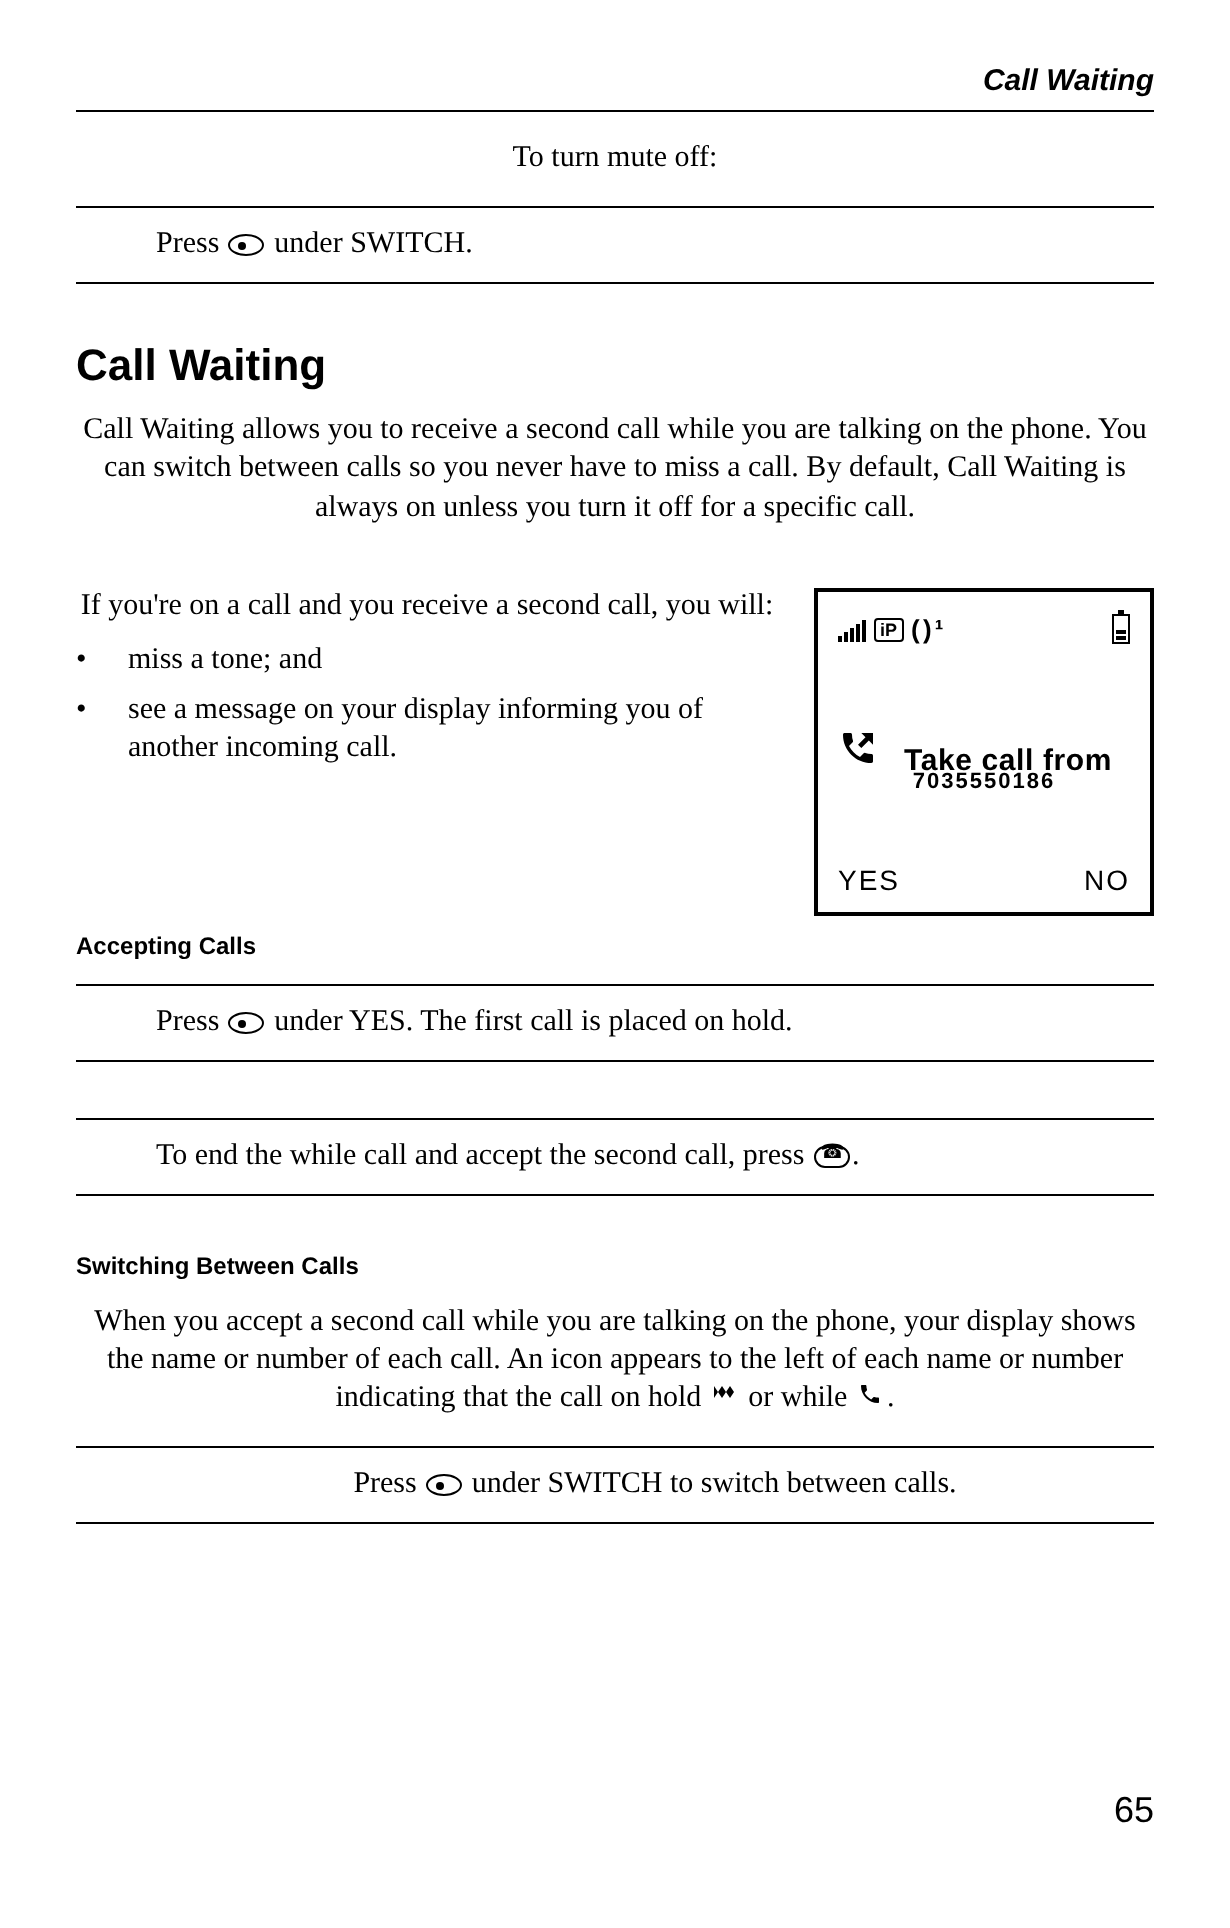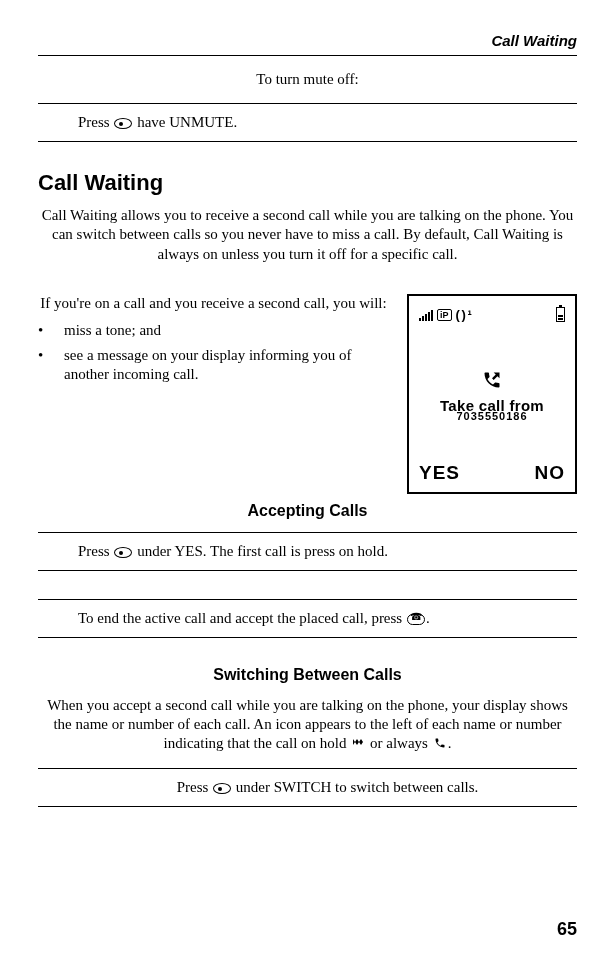--- a/index.html
+++ b/index.html
@@ -41,23 +41,22 @@
     .instruction-box.tight { margin-bottom: 18px; text-align: center; }
     .h1 {
       font-family: Arial, Helvetica, sans-serif;
       font-weight: bold;
       font-size: 22px;
       margin-bottom: 10px;
     }
     .h2 {
       font-family: Arial, Helvetica, sans-serif;
       font-weight: bold;
-      font-size: 16px;
+      font-size: 12px;
       margin-bottom: 12px;
-      text-align: center;
     }
     .two-col {
       display: flex;
       gap: 18px;
       margin-bottom: 8px;
       margin-top: 30px;
     }
     .col-text { flex: 1; }
     .bullet-list {
       list-style: none;
@@ -68,21 +67,21 @@
       display: flex;
       margin-bottom: 6px;
       line-height: 1.28;
     }
     .bullet-dot {
       width: 26px;
       flex-shrink: 0;
     }
     .phone-screen {
       width: 170px;
-      height: 200px;
+      height: 164px;
       border: 2px solid #000;
       flex-shrink: 0;
       padding: 10px 10px 8px 10px;
       display: flex;
       flex-direction: column;
       justify-content: space-between;
       font-family: Arial, Helvetica, sans-serif;
     }
     .status-row {
       display: flex;
@@ -97,25 +96,25 @@
     .signal-bars span:nth-child(2){height:5px;}
     .signal-bars span:nth-child(3){height:7px;}
     .signal-bars span:nth-child(4){height:9px;}
     .signal-bars span:nth-child(5){height:11px;}
     .ip-box { font-size:9px; font-weight:bold; border:1.5px solid #000; padding:0 2px; border-radius:2px;}
     .paren-one { font-size:13px; font-weight:bold; letter-spacing:-1px;}
     .battery { width:9px; height:15px; border:1.5px solid #000; position:relative;}
     .battery::before { content:""; position:absolute; top:-3px; left:2px; width:3px; height:2px; background:#000;}
     .battery-fill { position:absolute; bottom:1px; left:1px; right:1px; height:40%; display:flex; flex-direction:column; gap:1px;}
     .battery-fill div{height:2px; background:#000;}
-    .take-row { display:flex; align-items:center; gap:4px; margin-top:6px;flex-direction:column;}
+    .take-row { display:flex; align-items:flex-end; gap:4px; margin-top:6px;}
     .phone-arrow-icon svg { width:20px; height:20px;}
     .take-text { font-weight:bold; font-size:15px; letter-spacing:0.3px; line-height:1.1; text-align:center; flex:1;}
     .phone-number { font-weight:bold; font-size:11px; letter-spacing:1px; text-align:center; margin-top:-4px;}
-    .softkeys { display:flex; justify-content:space-between; font-weight:bold; font-size:19px; letter-spacing:1px;}
+    .softkeys { display:flex; justify-content:space-between; font-weight:normal; font-size:14px; letter-spacing:1px;}
     .oval-key {
       display:inline-block;
       width:18px; height:11px;
       border:1.1px solid #000;
       border-radius:50%;
       position:relative;
       vertical-align:middle;
       margin: 0 1px;
     }
     .oval-key::after{
@@ -133,37 +132,37 @@
     .handset-icon::before{
       content:"☎"; position:absolute; top:-4px; left:2px; font-size:10px;
     }
     .hold-icon, .active-icon {
       display:inline-block;
       vertical-align:middle;
       margin:0 1px;
     }
     .page-number {
       position:absolute;
-      bottom:24px;
+      bottom:48px;
       right:38px;
       font-family: Arial, Helvetica, sans-serif;
-      font-weight:bold;
+      font-weight:normal;
       font-size:18px;
     }
   </style>
 </head>
 <body>
 
 <div class="running-head">Call Waiting</div>
 <hr class="hr">
 
 <p class="body-text">To turn mute off:</p>
 
 <div class="instruction-box">
-  <span>Press </span><span class="oval-key"></span><span> have UNMUTE.</span>
+  <span>Press </span><span class="oval-key"></span><span> under SWITCH.</span>
 </div>
 
 <h2 class="h1">Call Waiting</h2>
 
 <p class="body-text">Call Waiting allows you to receive a second call while you are talking on the phone. You can switch between calls so you never have to miss a call. By default, Call Waiting is always on unless you turn it off for a specific call.</p>
 
 <div class="two-col">
   <div class="col-text">
     <p class="body-text" style="margin-bottom:8px;">If you're on a call and you receive a second call, you will:</p>
     <ul class="bullet-list">
@@ -212,33 +211,33 @@
     <div class="softkeys">
       <span>YES</span>
       <span>NO</span>
     </div>
   </div>
 </div>
 
 <h3 class="h2">Accepting Calls</h3>
 
 <div class="instruction-box">
-  <span>Press </span><span class="oval-key"></span><span> under YES. The first call is press on hold.</span>
+  <span>Press </span><span class="oval-key"></span><span> under YES. The first call is placed on hold.</span>
 </div>
 
 <div class="instruction-box">
-  <span>To end the active call and accept the placed call, press </span><span class="handset-icon"></span><span>.</span>
+  <span>To end the while call and accept the second call, press </span><span class="handset-icon"></span><span>.</span>
 </div>
 
 <h3 class="h2">Switching Between Calls</h3>
 
 <p class="body-text">
   <span>When you accept a second call while you are talking on the phone, your display shows the name or number of each call. An icon appears to the left of each name or number indicating that the call on hold </span><span class="hold-icon"><svg width="14" height="12" viewBox="0 0 14 12">
         <path fill="#000" d="M2 2l2 3 2-3 2 3 2-3 2 3-2 3-2-3-2 3-2-3-2 3z"></path>
-      </svg></span><span> or always </span><span class="active-icon"><svg width="14" height="12" viewBox="0 0 24 24">
+      </svg></span><span> or while </span><span class="active-icon"><svg width="14" height="12" viewBox="0 0 24 24">
         <path fill="#000" d="M6.6 10.8c1.4 2.8 3.8 5.2 6.6 6.6l2.2-2.2c.3-.3.7-.4 1-.2 1.1.4 2.3.6 3.6.6.6 0 1 .4 1 1V20c0 .6-.4 1-1 1C10.6 21 3 13.4 3 4c0-.6.4-1 1-1h3.4c.6 0 1 .4 1 1 0 1.3.2 2.5.6 3.6.1.4 0 .8-.2 1l-2.2 2.2z"></path>
       </svg></span><span>.</span>
 </p>
 
 <div class="instruction-box tight">
   <span>Press </span><span class="oval-key"></span><span> under SWITCH to switch between calls.</span>
 </div>
 
 <div class="page-number">65</div>
 

